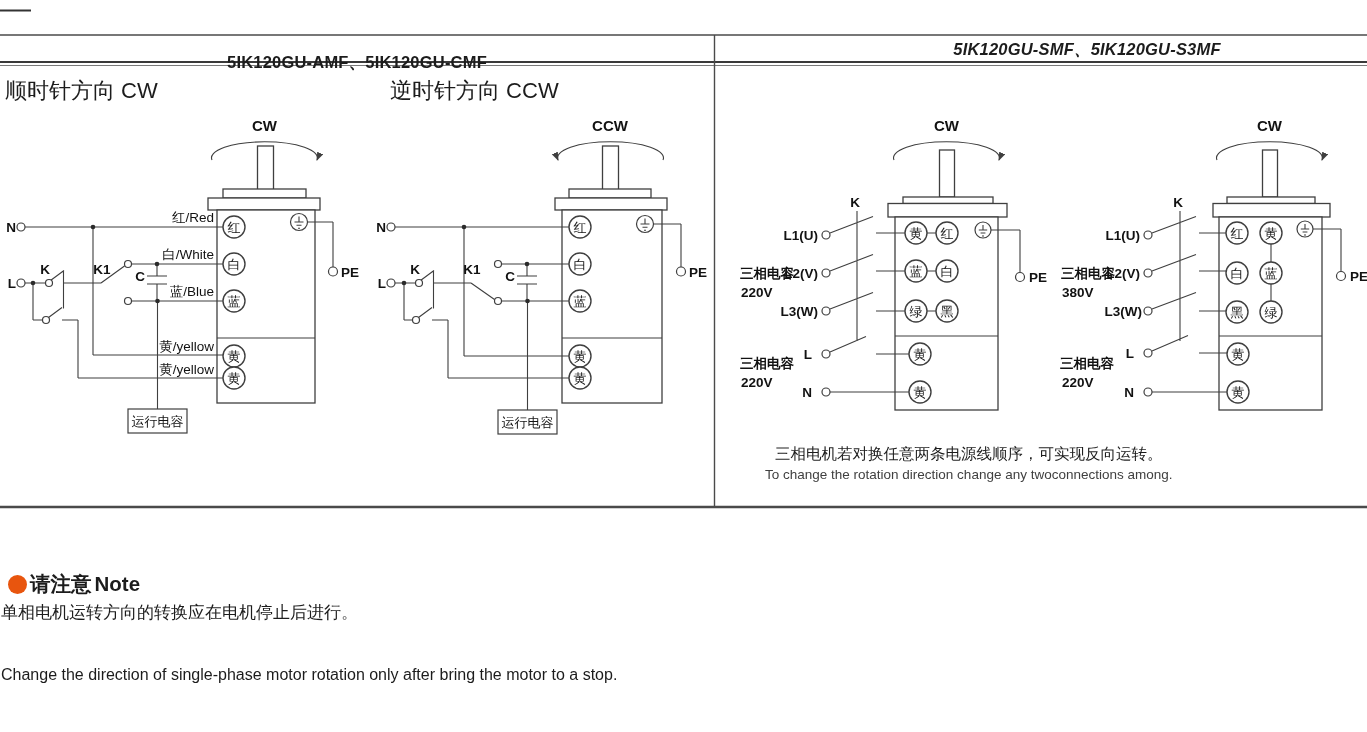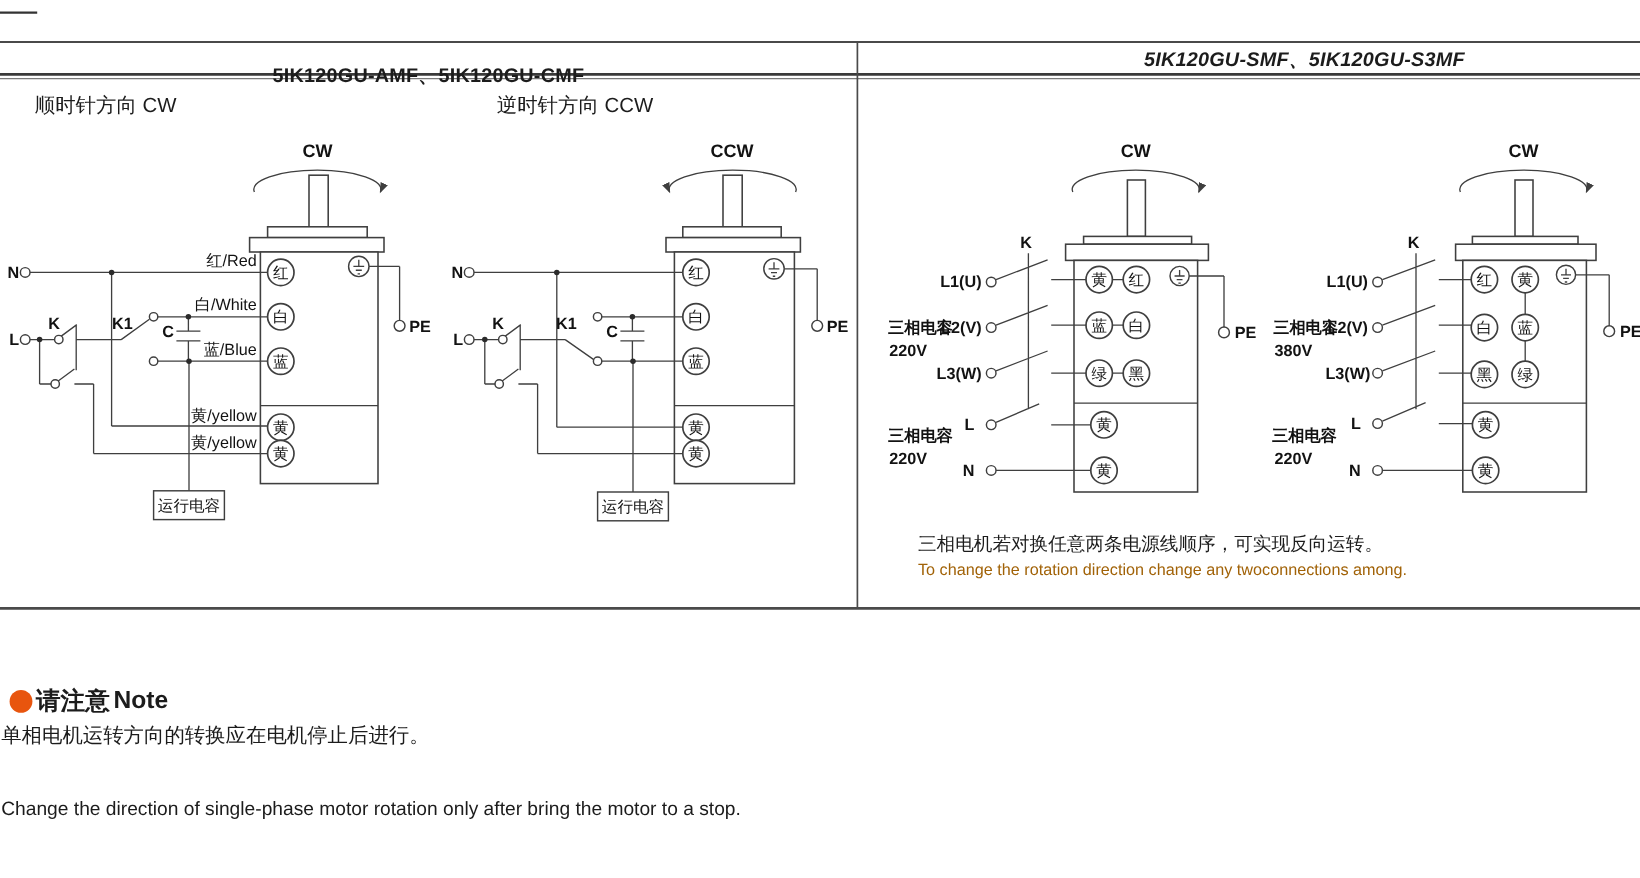--- a/index.html
+++ b/index.html
@@ -19,26 +19,26 @@
   .wl{font-size:13.5px;text-anchor:end;}
   .sup{font-size:13.5px;font-weight:700;}
   .end{text-anchor:end;}
   .mid{text-anchor:middle;}
   .cap{font-size:13px;text-anchor:middle;}
   
   .ov{position:absolute;white-space:nowrap;}
   .hdr{font-size:16.5px;font-weight:600;text-align:center;letter-spacing:.2px;}
   .hdr-l{left:0;top:52px;width:714px;}
   .hdr-r{left:714px;top:39px;width:746px;font-style:italic;}
-  .sub{font-size:17px;margin-left:24px;}
+  .sub{font-size:22px;}
   .sub-cw{left:5px;top:76px;}
   .sub-ccw{left:390px;top:76px;}
-  .tpnote{left:765px;top:443px;line-height:21px;}
+  .tpnote{left:765px;top:443px;line-height:21px;text-align:center;}
   .tpnote .zh{font-size:15.5px;}
-  .tpnote .en{font-size:13.5px;color:#a16207;}
+  .tpnote .en{font-size:13.5px;color:#404040;}
   .note-title{left:8px;top:570px;font-size:20.5px;font-weight:700;display:flex;align-items:center;gap:3px;}
   .bullet{display:inline-block;width:19px;height:19px;border-radius:50%;background:#e8550e;}
   .nzh1{left:1px;top:601px;font-size:17px;}
   .nzh2{left:1px;top:631px;font-size:17px;}
   .nen1{left:1px;top:666px;font-size:16px;}
   .nen2{left:1px;top:698px;font-size:15.5px;}
 </style>
 </head>
 <body>
 

